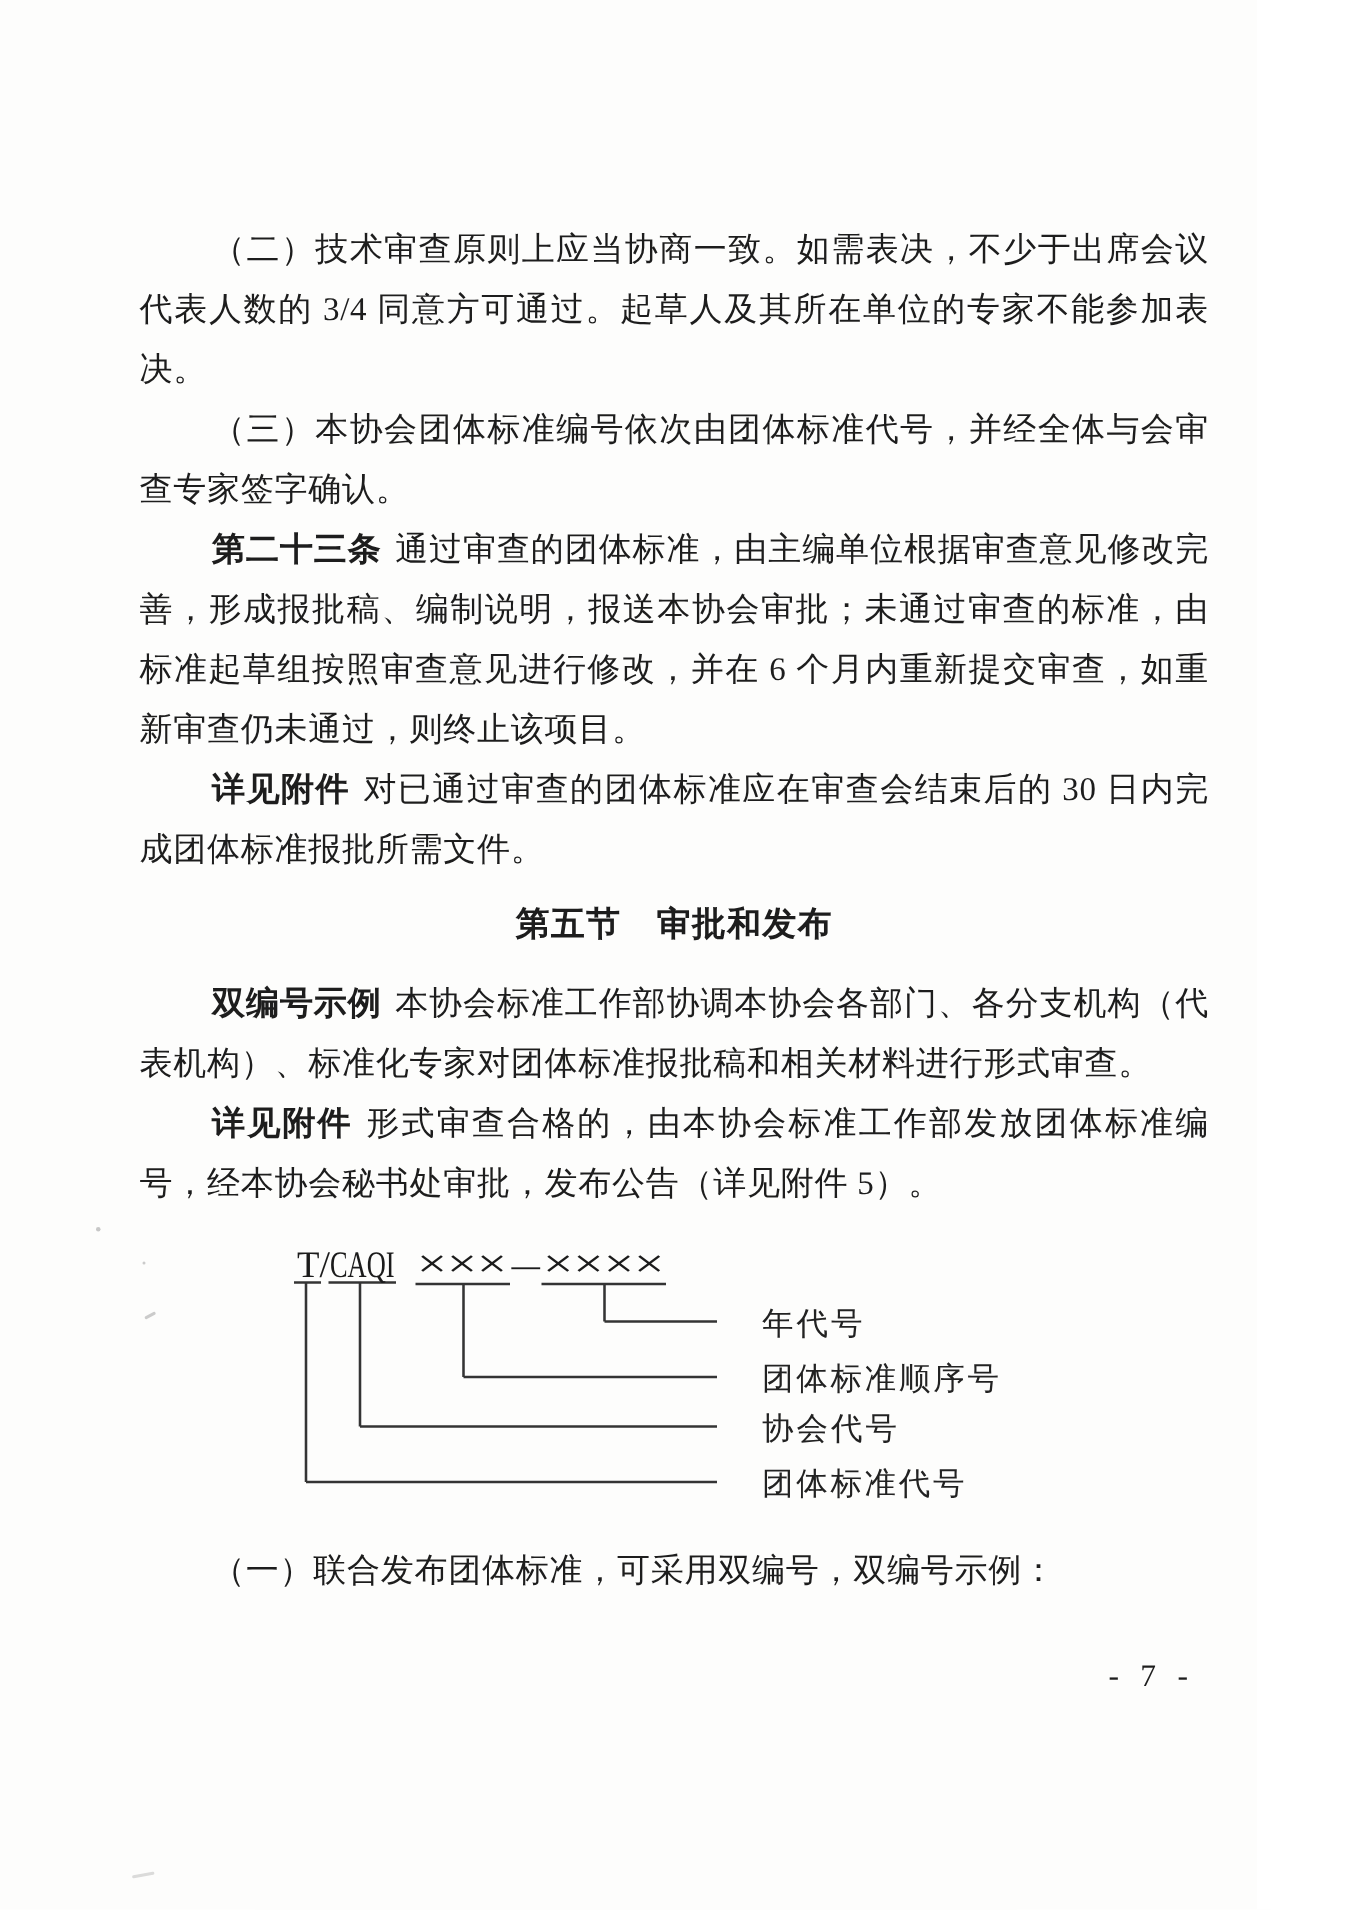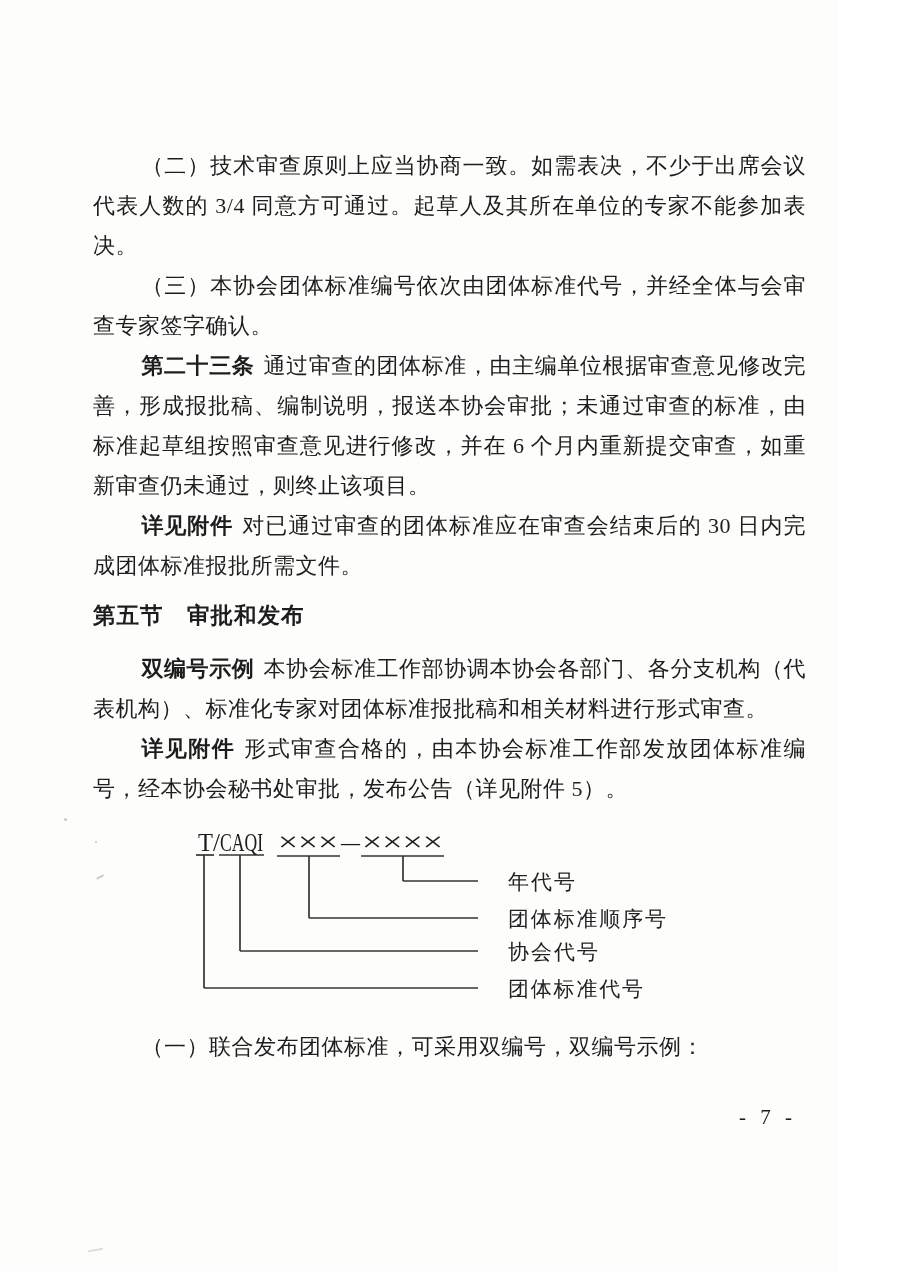--- a/index.html
+++ b/index.html
@@ -23,20 +23,21 @@
     text-align-last:left;
     text-indent:2.2em;
     letter-spacing:0.5px;
   }
   .term{font-weight:700;margin-right:9px;}
   .heading{
     margin:10px 0 13px 0;
     font-size:22.5px;
     line-height:40px;
     font-weight:700;
+    text-align:center;
     letter-spacing:1px;
   }
   .diagram{
     position:relative;
     height:200px;
     margin:0 0 18px 0;
     text-align:center;
   }
   .diagram svg{position:absolute;left:0;top:0;}
   .formula-text{

